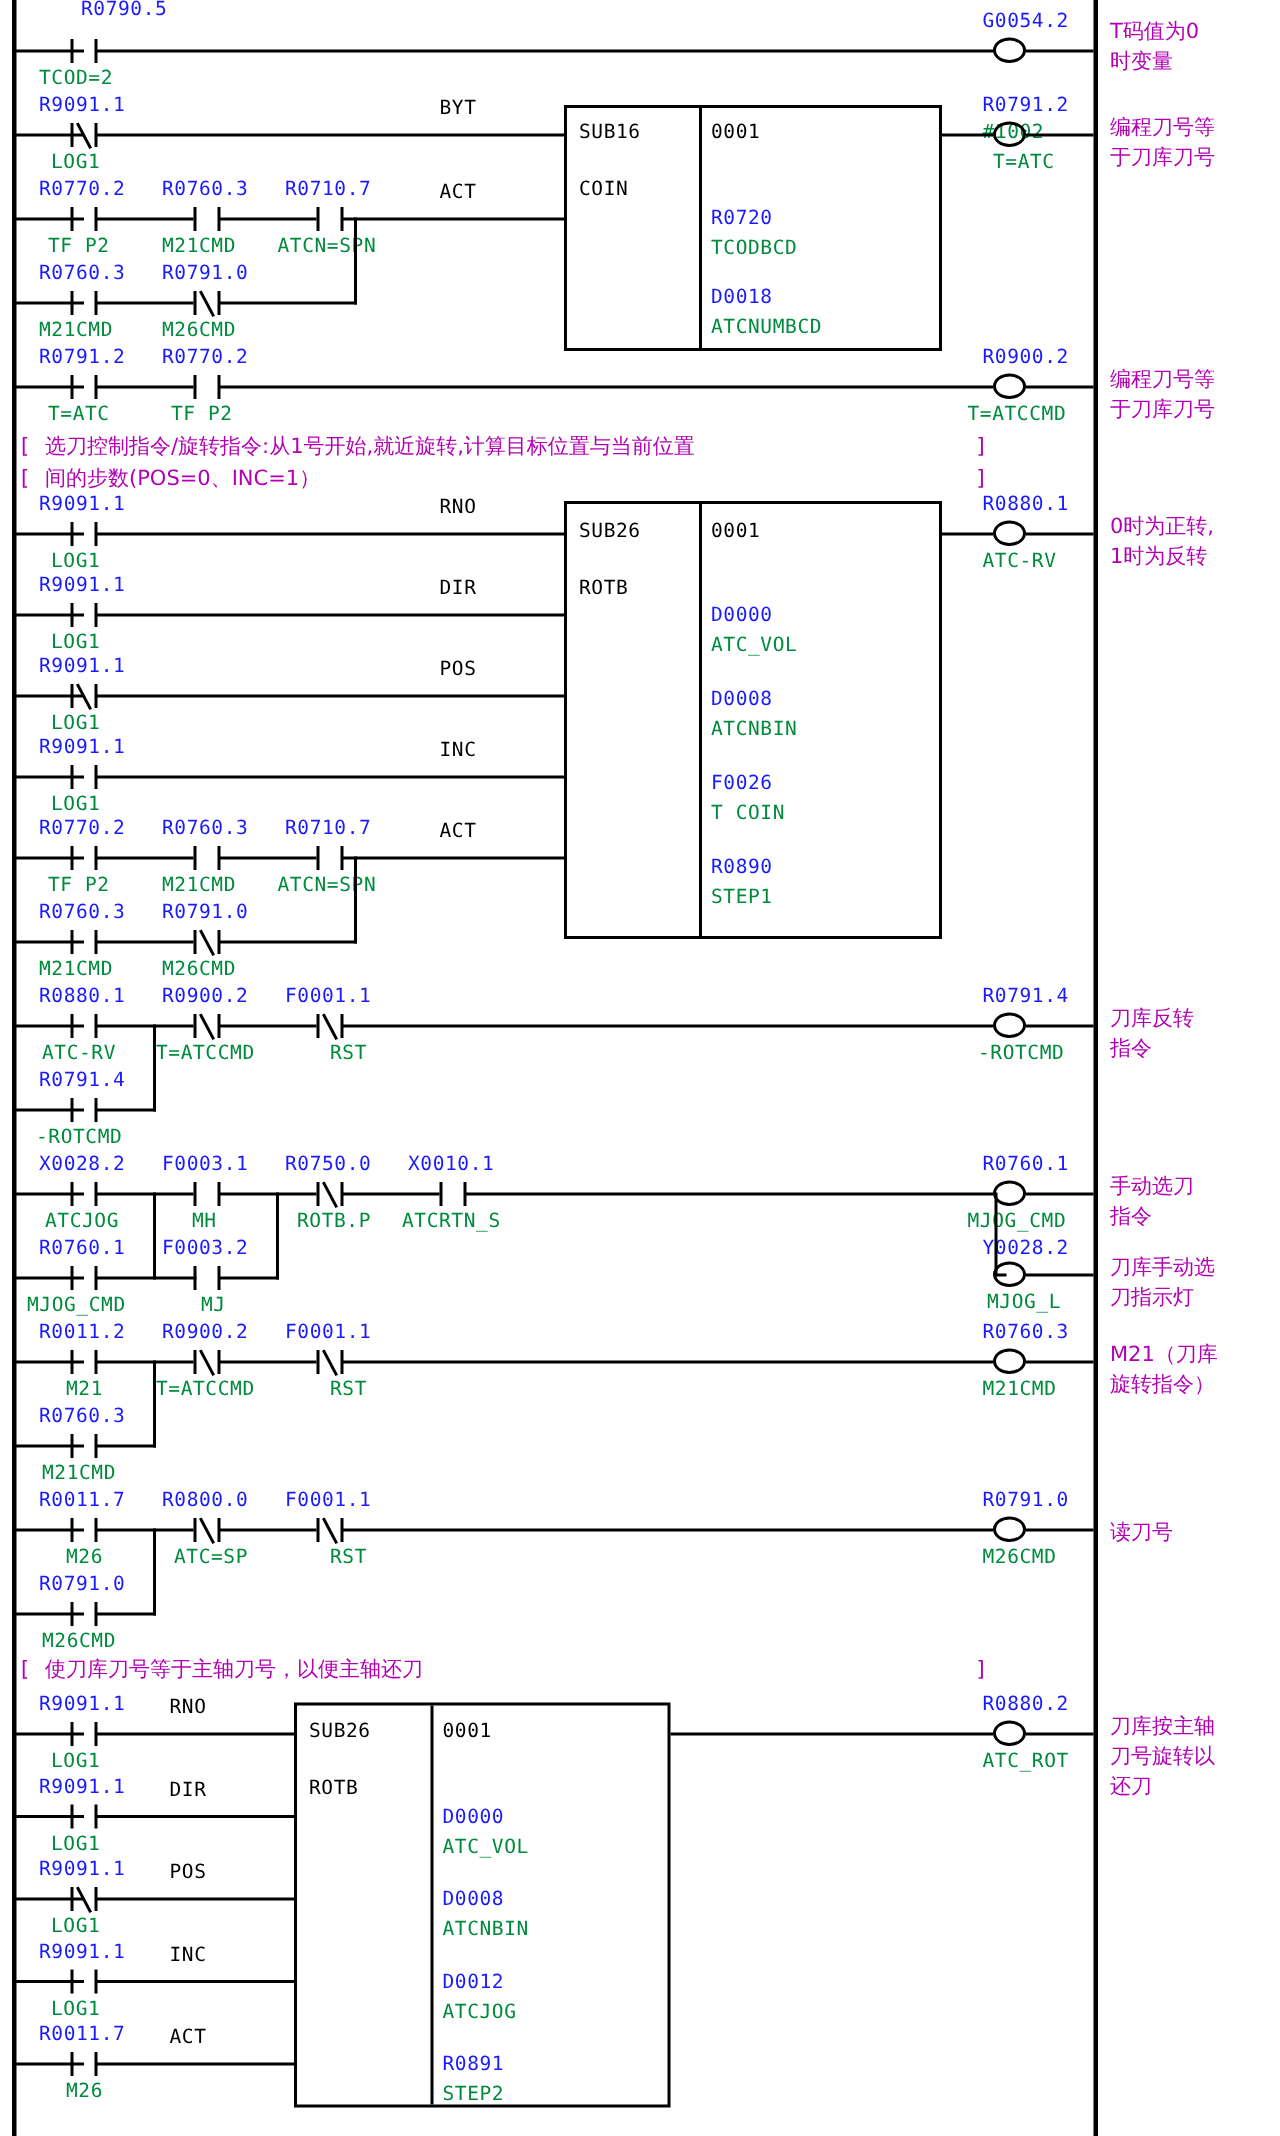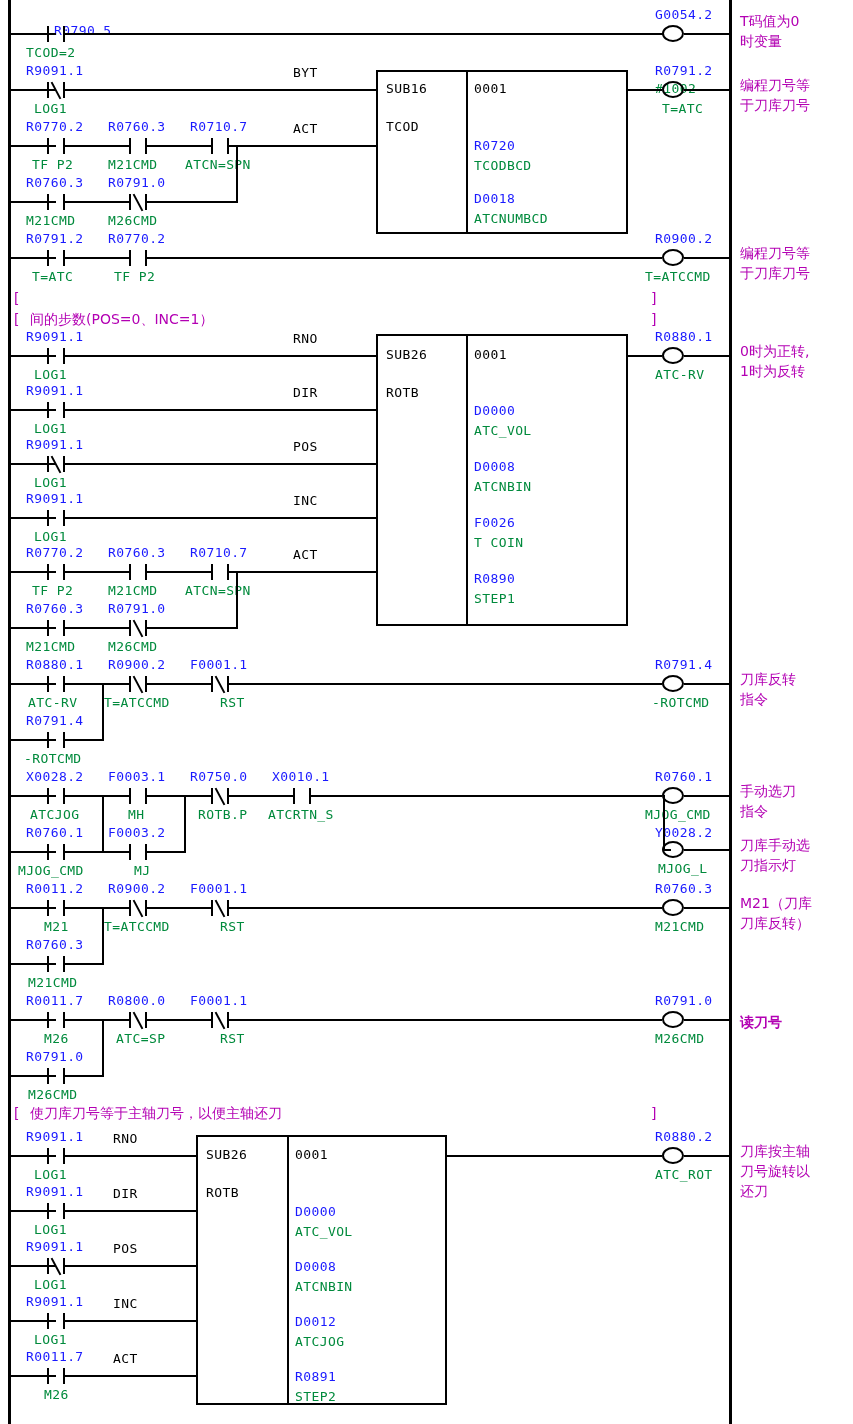--- a/index.html
+++ b/index.html
@@ -46,21 +46,21 @@
   .selnone{user-select:none;}
 </style>
 </head>
 <body>
 
 <div id="stage" class="selnone">
 
   <div class="rail" style="left:8px;top:0px;height:1424px;"></div>
   <div class="rail" style="left:729px;top:0px;height:1424px;"></div>
 
-  <div class="addr" style="left:26px;top:24px;padding-left:28px;">R0790.5</div>
+  <div class="addr" style="left:26px;top:0;padding-left:28px;">R0790.5</div>
   <div class="hw wire" style="left:8px;top:33px;width:48px;"></div>
   <div class="contact" style="left:47px;top:26px;">
       <i class="l"></i>
       <i class="r"></i>
     </div>
   <div class="hw wire" style="left:64px;top:33px;width:600px;"></div>
   <div class="sym" style="left:26px;top:46px;">TCOD=2</div>
 
   <div class="addr" style="left:655px;top:8px;">G0054.2</div>
   <div class="coil" style="left:662px;top:25px;"></div>
@@ -79,21 +79,21 @@
       <i class="r"></i>
       <b class="slash"></b>
     </div>
   <div class="hw wire" style="left:64px;top:89px;width:314px;"></div>
   <div class="sym" style="left:34px;top:102px;">LOG1</div>
 
   <div class="fbox" style="left:376px;top:70px;width:252px;height:164px;">
     <div class="divider" style="left:88px;"></div>
   </div>
   <div class="fn" style="left:386px;top:82px;">SUB16</div>
-  <div class="fn" style="left:386px;top:120px;">TCOD</div>
+  <div class="fn" style="left:386px;top:120px;">COIN</div>
   <div class="fn" style="left:474px;top:82px;">0001</div>
   <div class="addr" style="left:474px;top:139px;">R0720</div>
   <div class="sym" style="left:474px;top:159px;">TCODBCD</div>
   <div class="addr" style="left:474px;top:192px;">D0018</div>
   <div class="sym" style="left:474px;top:212px;">ATCNUMBCD</div>
 
   <div class="hw wire" style="left:628px;top:89px;width:34px;"></div>
   <div class="addr" style="left:655px;top:64px;">R0791.2</div>
   <div class="coil" style="left:662px;top:81px;"></div>
   <div class="hw wire" style="left:684px;top:89px;width:45px;"></div>
@@ -166,20 +166,21 @@
   <div class="addr" style="left:655px;top:232px;">R0900.2</div>
   <div class="coil" style="left:662px;top:249px;"></div>
   <div class="hw wire" style="left:684px;top:257px;width:45px;"></div>
   <div class="sym" style="left:645px;top:270px;">T=ATCCMD</div>
   <div class="cmt" style="left:740px;top:243px;">
     <div>编程刀号等</div>
     <div>于刀库刀号</div>
   </div>
 
   <div class="brkt" style="left:12px;top:290px;">[</div>
+  <div class="inlinecmt" style="left:30px;top:290px;">选刀控制指令/旋转指令:从1号开始,就近旋转,计算目标位置与当前位置</div>
   <div class="brkt" style="left:650px;top:290px;">]</div>
 
   <div class="brkt" style="left:12px;top:311px;">[</div>
   <div class="inlinecmt" style="left:30px;top:311px;">间的步数(POS=0、INC=1）</div>
   <div class="brkt" style="left:650px;top:311px;">]</div>
 
   <div class="addr" style="left:26px;top:330px;">R9091.1</div>
   <div class="fn" style="left:293px;top:332px;">RNO</div>
   <div class="hw wire" style="left:8px;top:355px;width:48px;"></div>
   <div class="contact" style="left:47px;top:348px;">
@@ -425,21 +426,21 @@
   <div class="sym" style="left:44px;top:920px;">M21</div>
   <div class="sym" style="left:104px;top:920px;">T=ATCCMD</div>
   <div class="sym" style="left:220px;top:920px;">RST</div>
 
   <div class="addr" style="left:655px;top:882px;">R0760.3</div>
   <div class="coil" style="left:662px;top:899px;"></div>
   <div class="hw wire" style="left:684px;top:907px;width:45px;"></div>
   <div class="sym" style="left:655px;top:920px;">M21CMD</div>
   <div class="cmt" style="left:740px;top:893px;">
     <div>M21（刀库</div>
-    <div>刀库反转）</div>
+    <div>旋转指令）</div>
   </div>
 
   <div class="addr" style="left:26px;top:938px;">R0760.3</div>
   <div class="hw wire" style="left:8px;top:963px;width:48px;"></div>
   <div class="contact" style="left:47px;top:956px;">
       <i class="l"></i>
       <i class="r"></i>
     </div>
   <div class="hw wire" style="left:64px;top:963px;width:40px;"></div>
   <div class="vw wire" style="left:102px;top:907px;height:58px;"></div>
@@ -467,21 +468,21 @@
     </div>
   <div class="hw wire" style="left:228px;top:1019px;width:434px;"></div>
   <div class="sym" style="left:44px;top:1032px;">M26</div>
   <div class="sym" style="left:116px;top:1032px;">ATC=SP</div>
   <div class="sym" style="left:220px;top:1032px;">RST</div>
 
   <div class="addr" style="left:655px;top:994px;">R0791.0</div>
   <div class="coil" style="left:662px;top:1011px;"></div>
   <div class="hw wire" style="left:684px;top:1019px;width:45px;"></div>
   <div class="sym" style="left:655px;top:1032px;">M26CMD</div>
-  <div class="cmt" style="left:740px;top:1012px;font-weight:bold;">
+  <div class="cmt" style="left:740px;top:1012px;">
     <div>读刀号</div>
   </div>
 
   <div class="addr" style="left:26px;top:1050px;">R0791.0</div>
   <div class="hw wire" style="left:8px;top:1075px;width:48px;"></div>
   <div class="contact" style="left:47px;top:1068px;">
       <i class="l"></i>
       <i class="r"></i>
     </div>
   <div class="hw wire" style="left:64px;top:1075px;width:40px;"></div>

